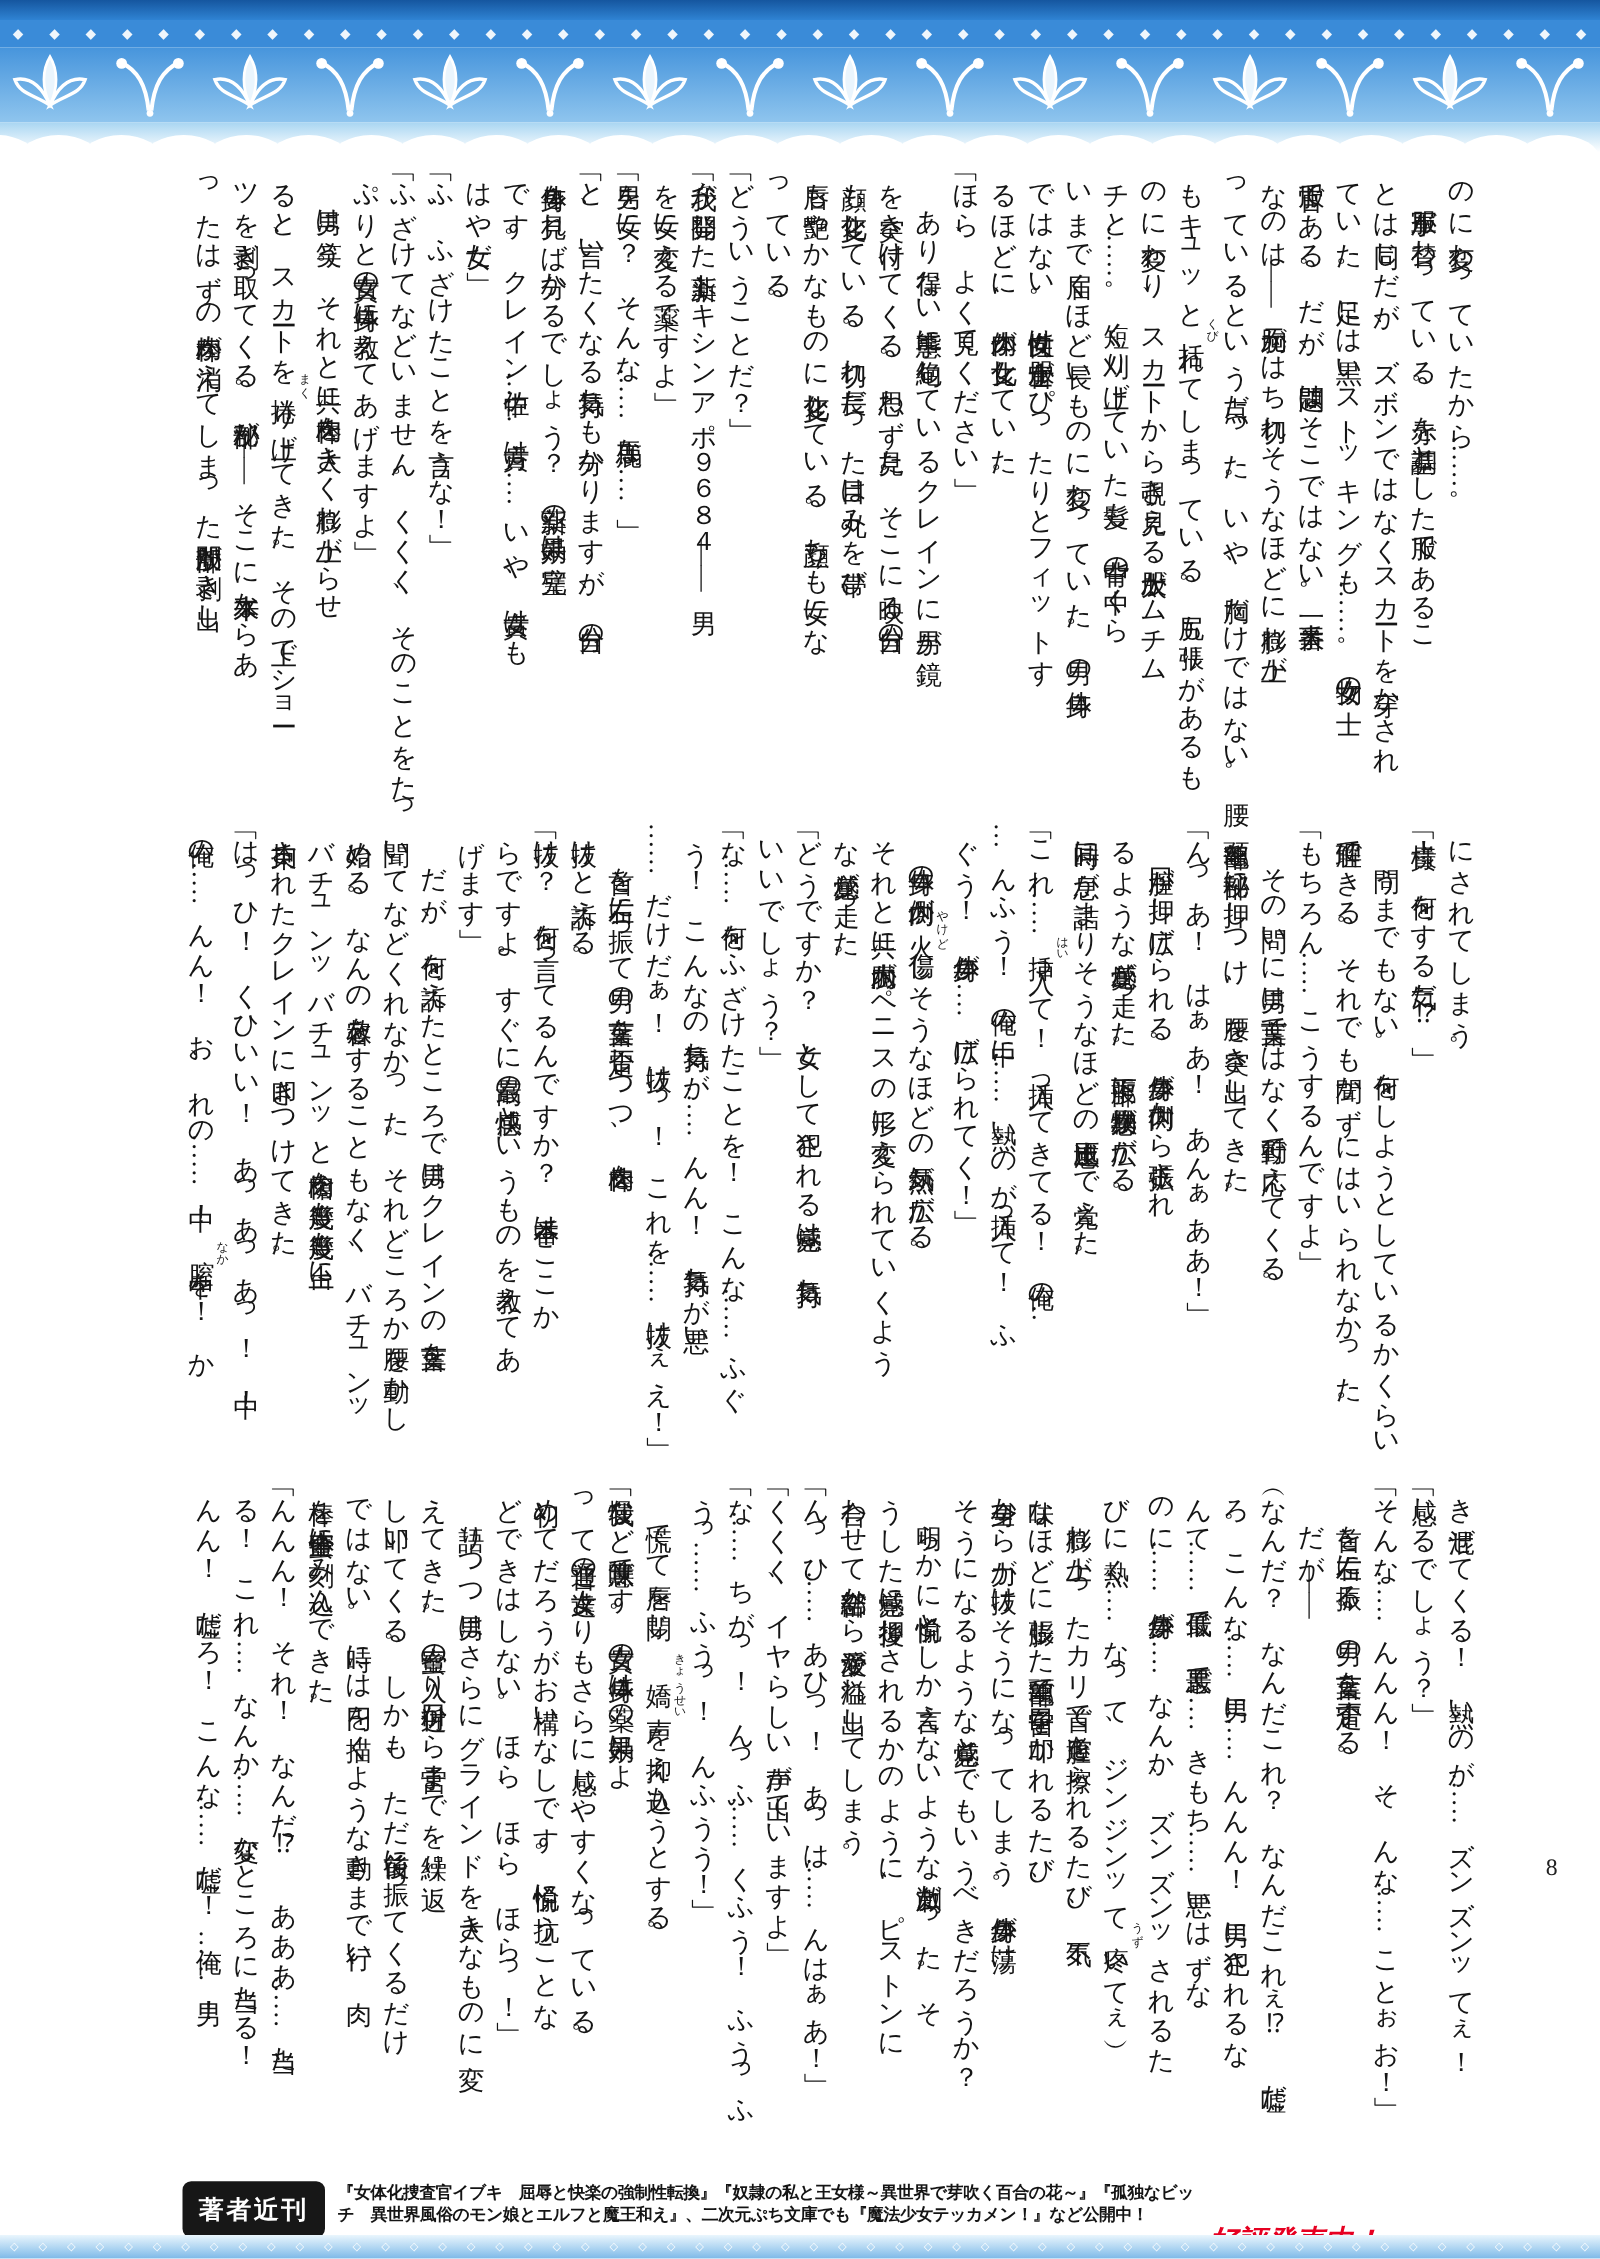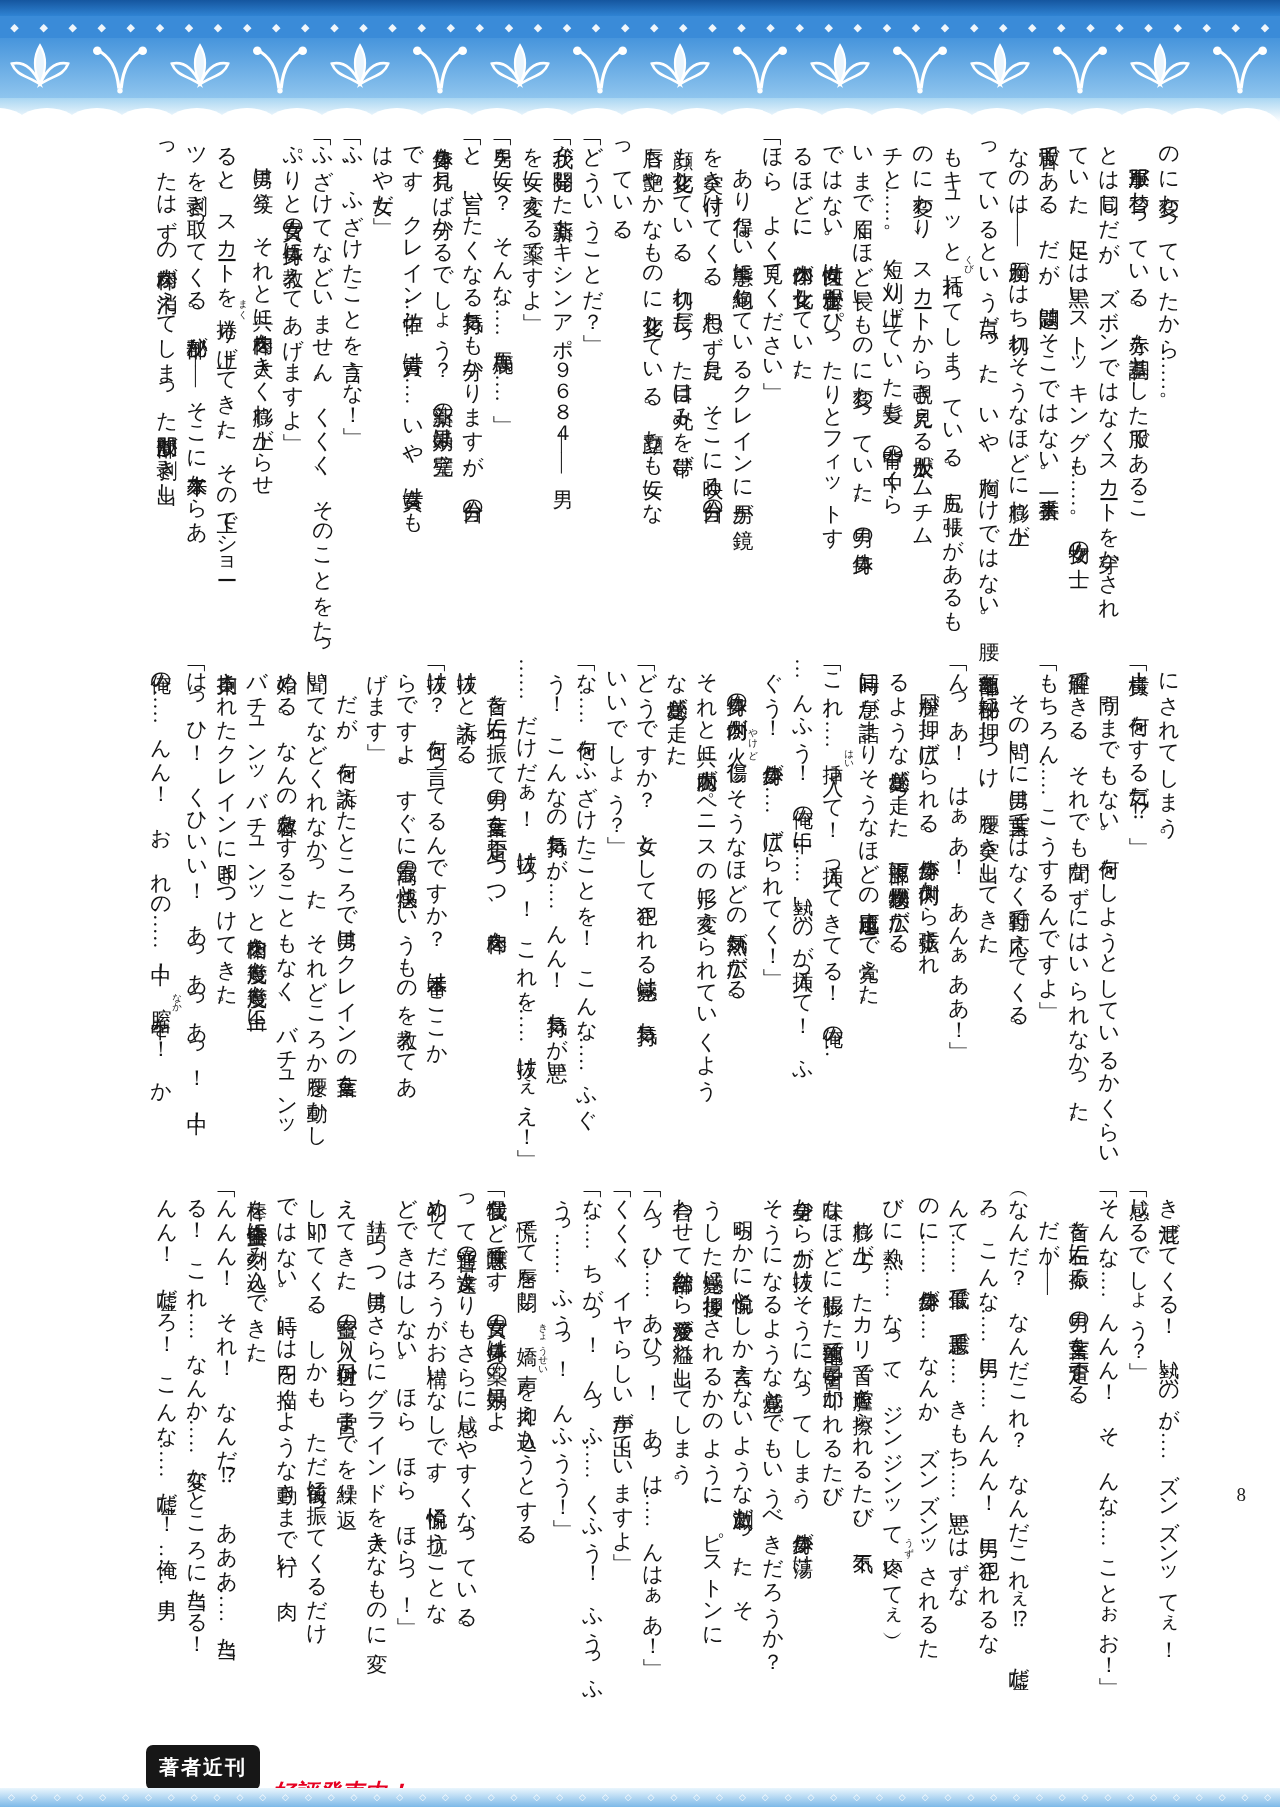--- a/index.html
+++ b/index.html
@@ -340,20 +340,24 @@
       <p class="line">棒を蜜壺全体に刻み込んできた。</p>
       <p class="line">「んんん！　それ！　なんだ⁉　あああ……当た</p>
       <p class="line">る！　これ……なんか……変なところに当たる！</p>
       <p class="line">んん！　嘘だろ！　こんな……嘘だ！　俺……男！</p>
     </section>
 
   <div class="page-number">8</div>
 
   <footer class="footer">
     <span class="author-box">著者近刊</span>
+    <div class="ad-lines">
+      <div>『女体化捜査官イブキ　屈辱と快楽の強制性転換』『奴隷の私と王女様～異世界で芽吹く百合の花～』『孤独なビッ</div>
+      <div>チ　異世界風俗のモン娘とエルフと魔王和え』、二次元ぷち文庫でも『魔法少女テッカメン！』など公開中！</div>
+    </div>
     <span class="badge" id="sale-badge" style="color: rgb(230, 0, 33);">好評発売中！</span>
   </footer>
 
   <div class="border-bottom" id="diamond-row-bottom">
       <span>◇</span>
       <span>◇</span>
       <span>◇</span>
       <span>◇</span>
       <span>◇</span>
       <span>◇</span>

